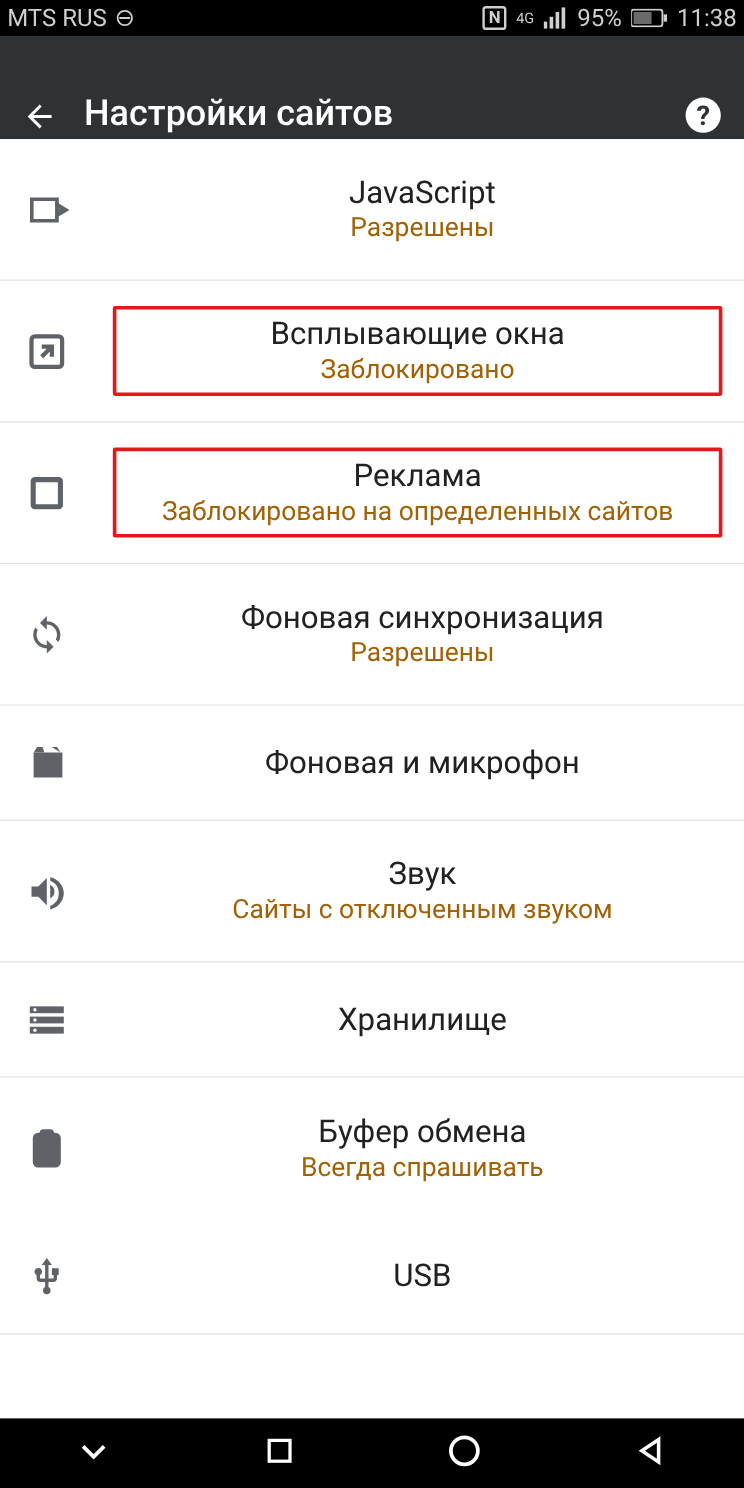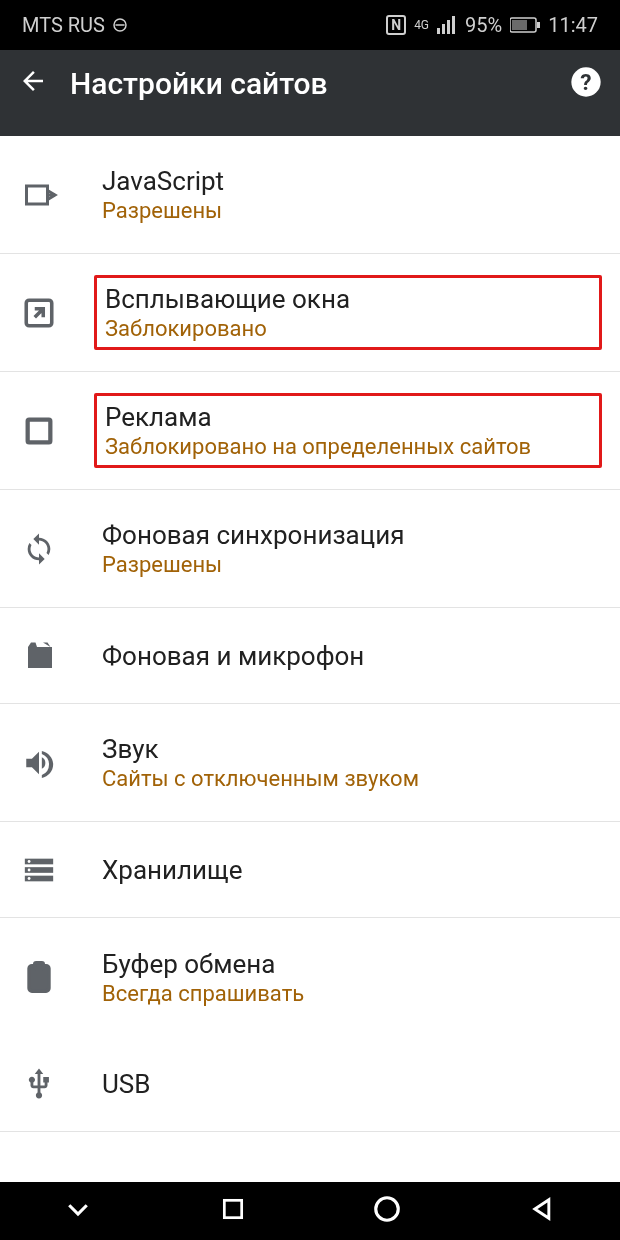--- a/index.html
+++ b/index.html
@@ -1,33 +1,33 @@
 <!DOCTYPE html>
 <html><head>
 <meta charset="utf-8">
 <style>
   * { margin: 0; padding: 0; box-sizing: border-box; }
   html, body { width: 620px; height: 1240px; font-family: Roboto, Arial, sans-serif; background: #fff; overflow: hidden; }
   .statusbar {
-    height: 50px; background: #000; color: #cfcfcf;
+    height: 30px; background: #000; color: #cfcfcf;
     display: flex; align-items: center; justify-content: space-between;
-    padding: 0 22px; font-size: 20px;
+    padding: 0 6px; font-size: 20px;
   }
   .statusbar .left { display: flex; align-items: center; gap: 6px; }
   .statusbar .right { display: flex; align-items: center; gap: 8px; }
   .statusbar svg { fill: #cfcfcf; }
   .sb-small { font-size: 12px; line-height: 10px; display: inline-block; }
   .header {
     height: 86px; background: #2f3235; color: #fff;
-    display: flex; align-items: flex-start; padding: 16px 18px;
+    display: flex; align-items: flex-end; padding: 4px 18px;
   }
   .header .back { width: 40px; display: flex; align-items: center; }
   .header .title { flex: 1; font-size: 30px; font-weight: 500; padding-left: 12px; }
   .header .help { width: 40px; display: flex; align-items: center; justify-content: flex-end; }
-  .list { background: #fff; }
+  .list { background: #fff; text-align: center; }
   .item {
     display: flex; align-items: center; padding: 20px 18px 20px 22px;
     border-bottom: 1px solid #e3e3e3; min-height: 96px;
   }
   .item.tall { min-height: 118px; }
   .item .icon { width: 56px; flex-shrink: 0; display: flex; align-items: center; justify-content: flex-start; }
   .item .icon svg { fill: #5f6368; }
   .item .text { flex: 1; padding-left: 24px; }
   .item .text .primary { font-size: 26px; color: #212121; }
   .item .text .secondary { font-size: 22px; color: #a16207; margin-top: 2px; }
@@ -57,21 +57,21 @@
         <rect x="5" y="8" width="3" height="10"></rect>
         <rect x="10" y="4" width="3" height="14"></rect>
         <rect x="15" y="0" width="3" height="18"></rect>
       </svg>
     <span>95%</span>
     <svg width="30" height="16" viewBox="0 0 30 16">
         <rect x="0" y="1" width="26" height="14" rx="2" fill="none" stroke="#cfcfcf" stroke-width="1.5"></rect>
         <rect x="2" y="3" width="15" height="10" fill="#6a6a6a"></rect>
         <rect x="27" y="5" width="3" height="6" fill="#cfcfcf"></rect>
       </svg>
-    <span>11:47</span>
+    <span>11:38</span>
   </div>
 </div>
 
 <div class="header">
   <div class="back">
     <svg width="30" height="30" viewBox="0 0 24 24" fill="#fff">
         <path d="M20 11H7.83l5.59-5.59L12 4l-8 8 8 8 1.41-1.41L7.83 13H20z"></path>
       </svg>
   </div>
   <div class="title">Настройки сайтов</div>

